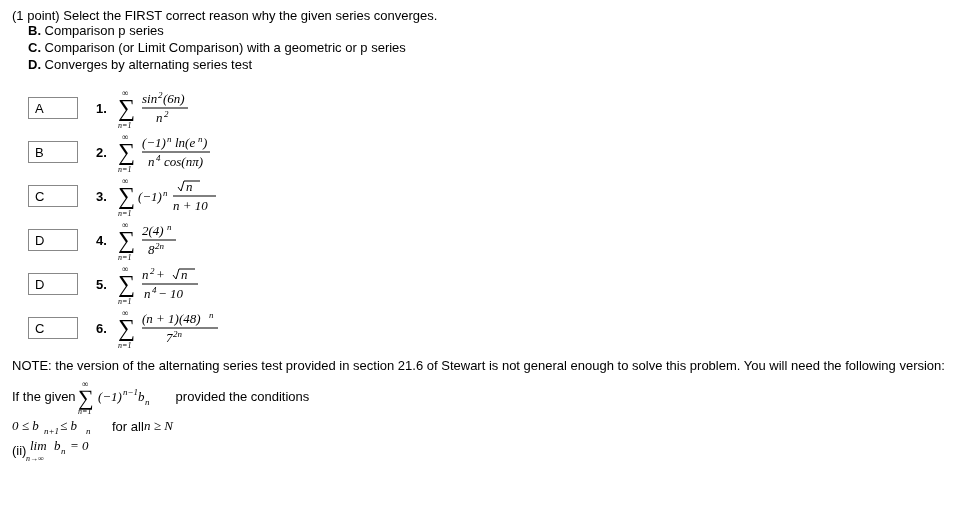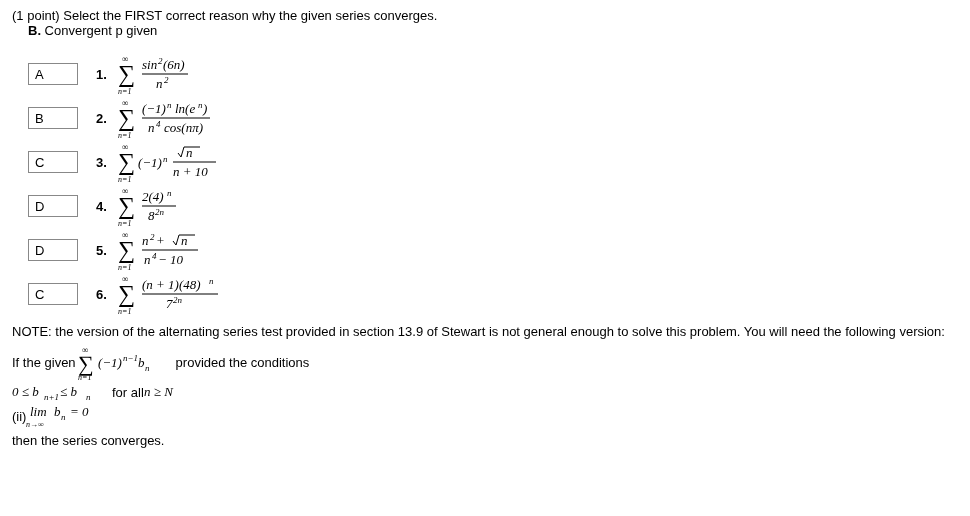--- a/index.html
+++ b/index.html
@@ -66,21 +66,23 @@
     align-items: center;
     margin: 2px 0;
   }
 </style>
 </head>
 <body>
 
 <div class="question-header">(1 point) Select the FIRST correct reason why the given series converges.</div>
 
 <div class="options">
-  <div><span class="bold">B.</span><span> Convergent p given</span></div>
+  <div><span class="bold">B.</span><span> Comparison p series</span></div>
+  <div><span class="bold">C.</span><span> Comparison (or Limit Comparison) with a geometric or p series</span></div>
+  <div><span class="bold">D.</span><span> Converges by alternating series test</span></div>
 </div>
 
 <div class="problems">
 
   <div class="prob-row">
     <input class="answer-box" value="A" style="">
     <span class="num-label">1.</span>
     <svg class="series-svg" width="100" height="44" font-family="serif" font-style="italic">
       <text x="4" y="10" font-size="9" font-style="normal">∞</text>
       <text x="0" y="30" font-size="24" font-style="normal">∑</text>
@@ -174,21 +176,21 @@
         <text x="91" y="12" font-size="9">n</text>
       <line x1="24" y1="22" x2="100" y2="22" stroke="#000"></line>
       <text x="48" y="36" font-size="13">7</text>
         <text x="55" y="31" font-size="9">2n</text>
     </svg>
   </div>
 
 </div>
 
 <div class="note-section">
-  <p>NOTE: the version of the alternating series test provided in section 13.9 of Stewart is not general enough to solve this problem. You will need the following version:</p>
+  <p>NOTE: the version of the alternating series test provided in section 21.6 of Stewart is not general enough to solve this problem. You will need the following version:</p>
 
   <div class="cond-row">
     <span>If the given </span>
     <svg class="inline-svg" width="100" height="38" font-family="serif" font-style="italic">
       <text x="6" y="10" font-size="9" font-style="normal">∞</text>
       <text x="2" y="28" font-size="22" font-style="normal">∑</text>
       <text x="2" y="37" font-size="8">n=1</text>
       <text x="22" y="24" font-size="13">(−1)</text>
         <text x="47" y="18" font-size="9">n−1</text>
         <text x="62" y="24" font-size="13">b</text>
@@ -214,14 +216,13 @@
     <span>(ii) </span>
     <svg class="inline-svg" width="90" height="26" font-family="serif" font-style="italic">
       <text x="4" y="13" font-size="13">lim</text>
       <text x="0" y="24" font-size="8">n→∞</text>
       <text x="28" y="13" font-size="13">b</text>
         <text x="35" y="17" font-size="9">n</text>
       <text x="44" y="13" font-size="13"> = 0</text>
     </svg>
   </div>
 
-  <p>then the series converges.</p>
 </div>
 
 </body></html>

